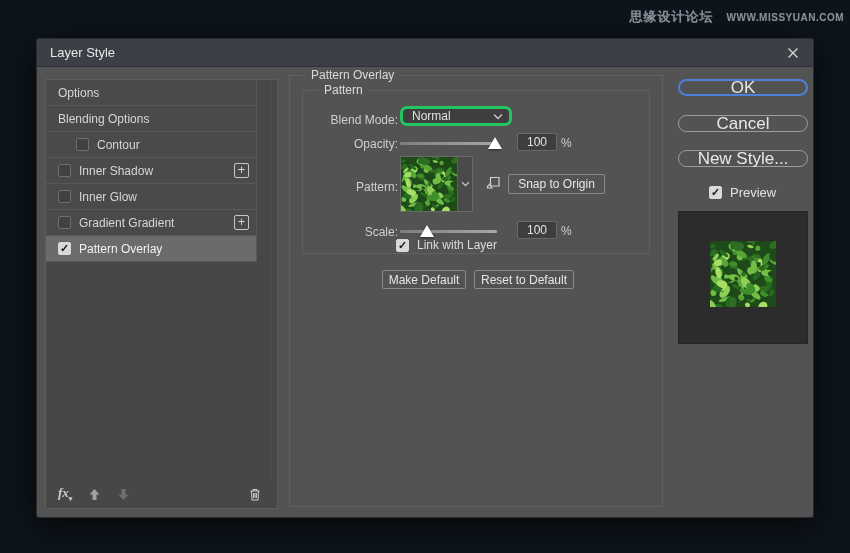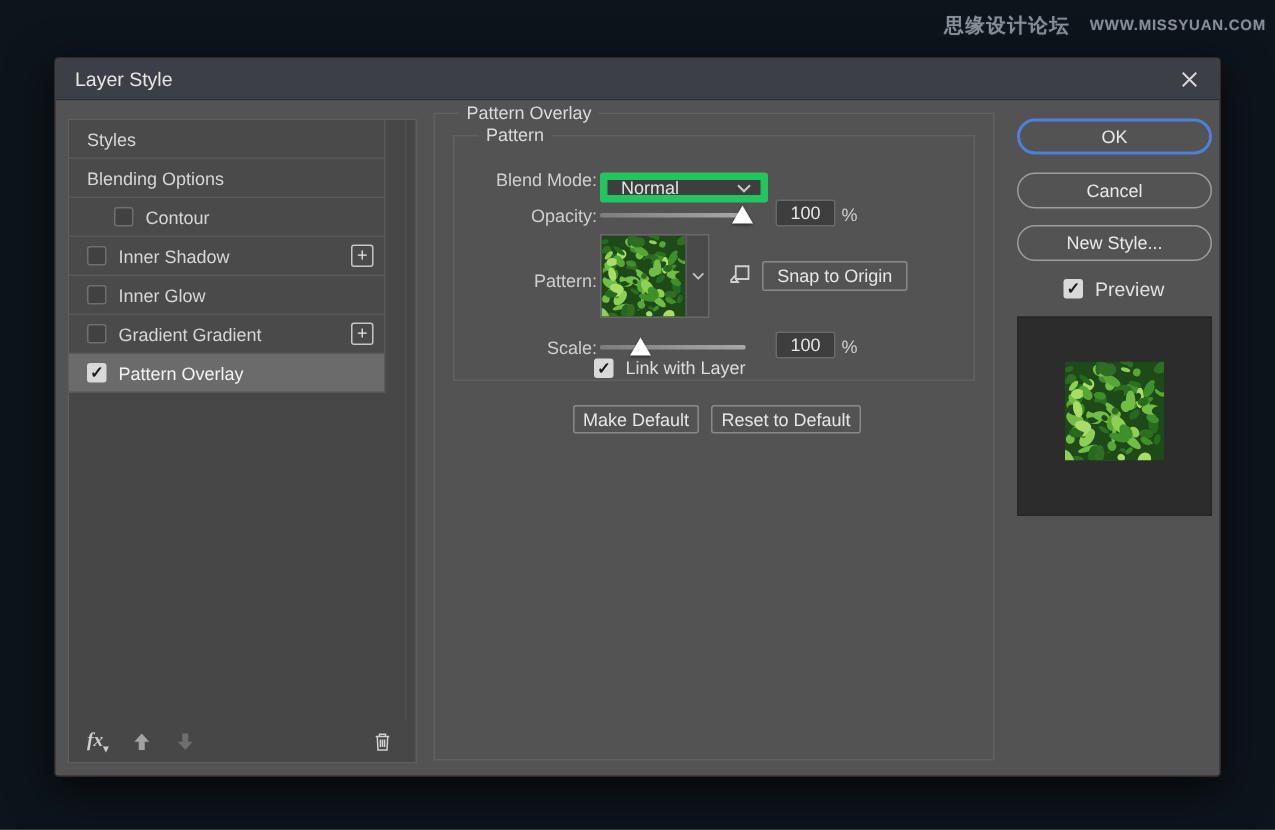--- a/index.html
+++ b/index.html
@@ -59,22 +59,22 @@
   
   .group { position:absolute; border:1px solid #616161; }
   .group-outer { left:252px; top:36px; width:374px; height:432px; }
   .group-inner { left:12px; top:14px; width:348px; height:164px; position:absolute; border:1px solid #616161; }
   .legend { position:absolute; top:-8px; background:#535353; padding:0 5px;
     color:#dadada; font-size:12px; white-space:nowrap; }
   .legend-outer { left:16px; }
   .legend-inner { left:16px; }
 
   .flabel { position:absolute; width:95px; text-align:right; color:#cfcfcf; font-size:12px; }
-  .dropdown { position:absolute; left:97px; top:24px; width:112px; height:20px;
-    background:#3e3e3e; border:5px solid #22c55e; border-radius:2px;
+  .dropdown { position:absolute; left:97px; top:15px; width:112px; height:20px;
+    background:#3e3e3e; border:3px solid #22c55e; border-radius:7px;
     display:flex; align-items:center; cursor:pointer; }
   .dropdown .dval { color:#e2e2e2; font-size:12px; padding-left:9px; flex:1; }
   .dropdown .chev { padding-right:6px; display:flex; }
 
   .slider-track { position:absolute; height:3px; width:97px;
     background:linear-gradient(to right,#7e7e7e,#a8a8a8); border-radius:1px; }
   .slider-thumb { position:absolute; width:0; height:0; transform:translateX(-50%);
     border-left:7px solid transparent; border-right:7px solid transparent;
     border-bottom:12px solid #ffffff; top:-5px; cursor:pointer;
     filter:drop-shadow(0 1px 1px rgba(0,0,0,.5)); }
@@ -92,22 +92,22 @@
   .btn { background:#535353; border:1px solid #8a8a8a; border-radius:2px;
     color:#e6e6e6; font-size:12px; text-align:right; cursor:pointer;
     display:flex; align-items:center; justify-content:center; }
   .snap-btn { position:absolute; left:205px; top:83px; width:97px; height:20px; }
   .link-row { position:absolute; left:93px; top:147px; display:flex; align-items:center; cursor:pointer; }
   .link-row .lbl { color:#dcdcdc; font-size:12px; }
   .make-btn { position:absolute; left:92px; top:194px; width:84px; height:19px; }
   .reset-btn { position:absolute; left:184px; top:194px; width:100px; height:19px; }
 
   
-  .pill { position:absolute; left:641px; width:130px; height:24px; border-radius:12px;
-    background:#535353; border:1px solid #9d9d9d; color:#e8e8e8; font-size:12px;
+  .pill { position:absolute; left:641px; width:130px; height:17px; border-radius:12px;
+    background:#535353; border:1px solid #9d9d9d; color:#e8e8e8; font-size:17px;
     display:flex; align-items:center; justify-content:center; cursor:pointer; }
   .pill.ok { border:2px solid #4e80d9; top:40px; }
   .pill.cancel { top:76px; }
   .pill.newstyle { top:111px; }
   .preview-row { position:absolute; left:672px; top:146px; display:flex; align-items:center; cursor:pointer; }
   .preview-row .lbl { color:#e2e2e2; font-size:13px; }
   .preview-panel { position:absolute; left:641px; top:172px; width:130px; height:133px;
     background:#2c2c2c; border:1px solid #262626; }
   .preview-swatch { position:absolute; left:31px; top:29px; width:66px; height:66px; overflow:hidden; }
 </style>
@@ -126,21 +126,21 @@
     <span class="close-btn">
       <svg width="12" height="12" viewBox="0 0 12 12">
         <path d="M1.5 1.5 L10.5 10.5 M10.5 1.5 L1.5 10.5" stroke-width="1.3" fill="none"></path>
       </svg>
     </span>
   </div>
 
   <div class="sidebar">
     <div class="style-list">
       <div class="style-item">
-        <span class="lbl">Styles</span>
+        <span class="lbl">Options</span>
       </div>
       <div class="style-item">
         <span class="lbl">Blending Options</span>
       </div>
       <div class="style-item indent">
         <span class="cb"></span>
         <span class="lbl">Contour</span>
       </div>
       <div class="style-item">
         <span class="cb"></span>

